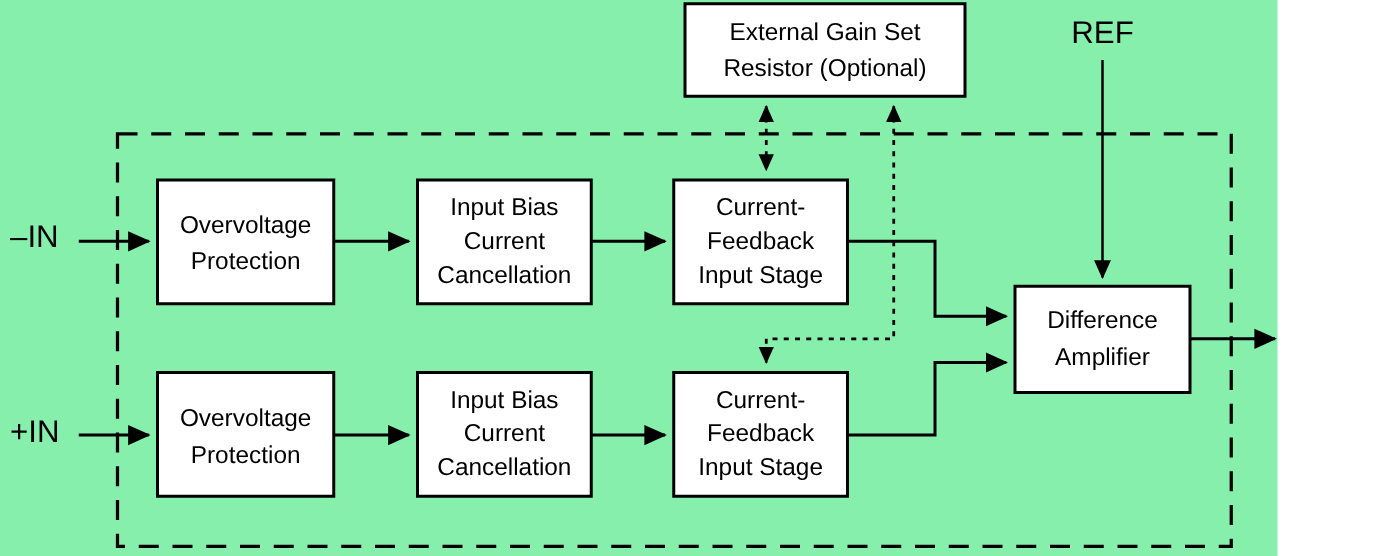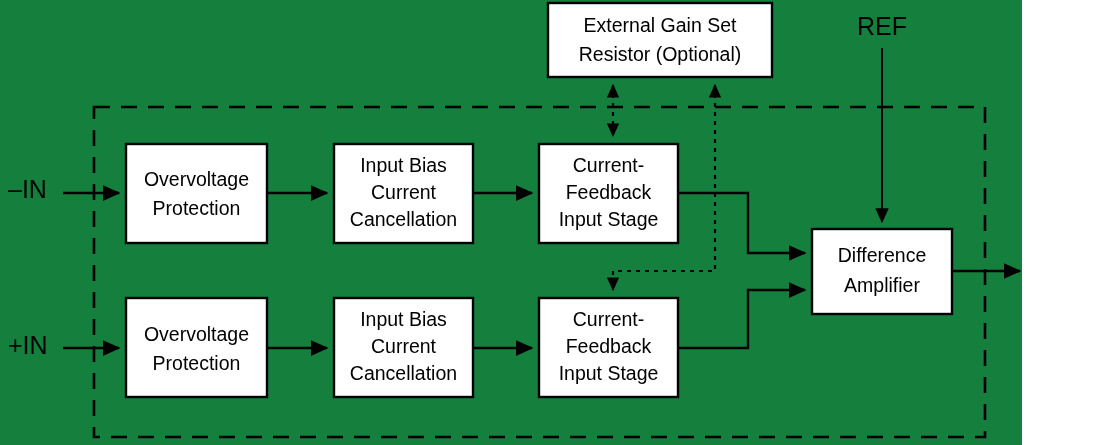--- a/index.html
+++ b/index.html
@@ -4,21 +4,21 @@
 <style>
   html, body {
     margin: 0;
     padding: 0;
     background: #ffffff;
   }
   #diagram-root {
     position: relative;
     width: 1022px;
     height: 445px;
-    background: #15803d;
+    background: #86efac;
     font-family: "Liberation Sans", sans-serif;
     overflow: hidden;
   }
   svg.canvas {
     position: absolute;
     top: 0;
     left: 0;
     width: 1100px;
     height: 445px;
     display: block;

